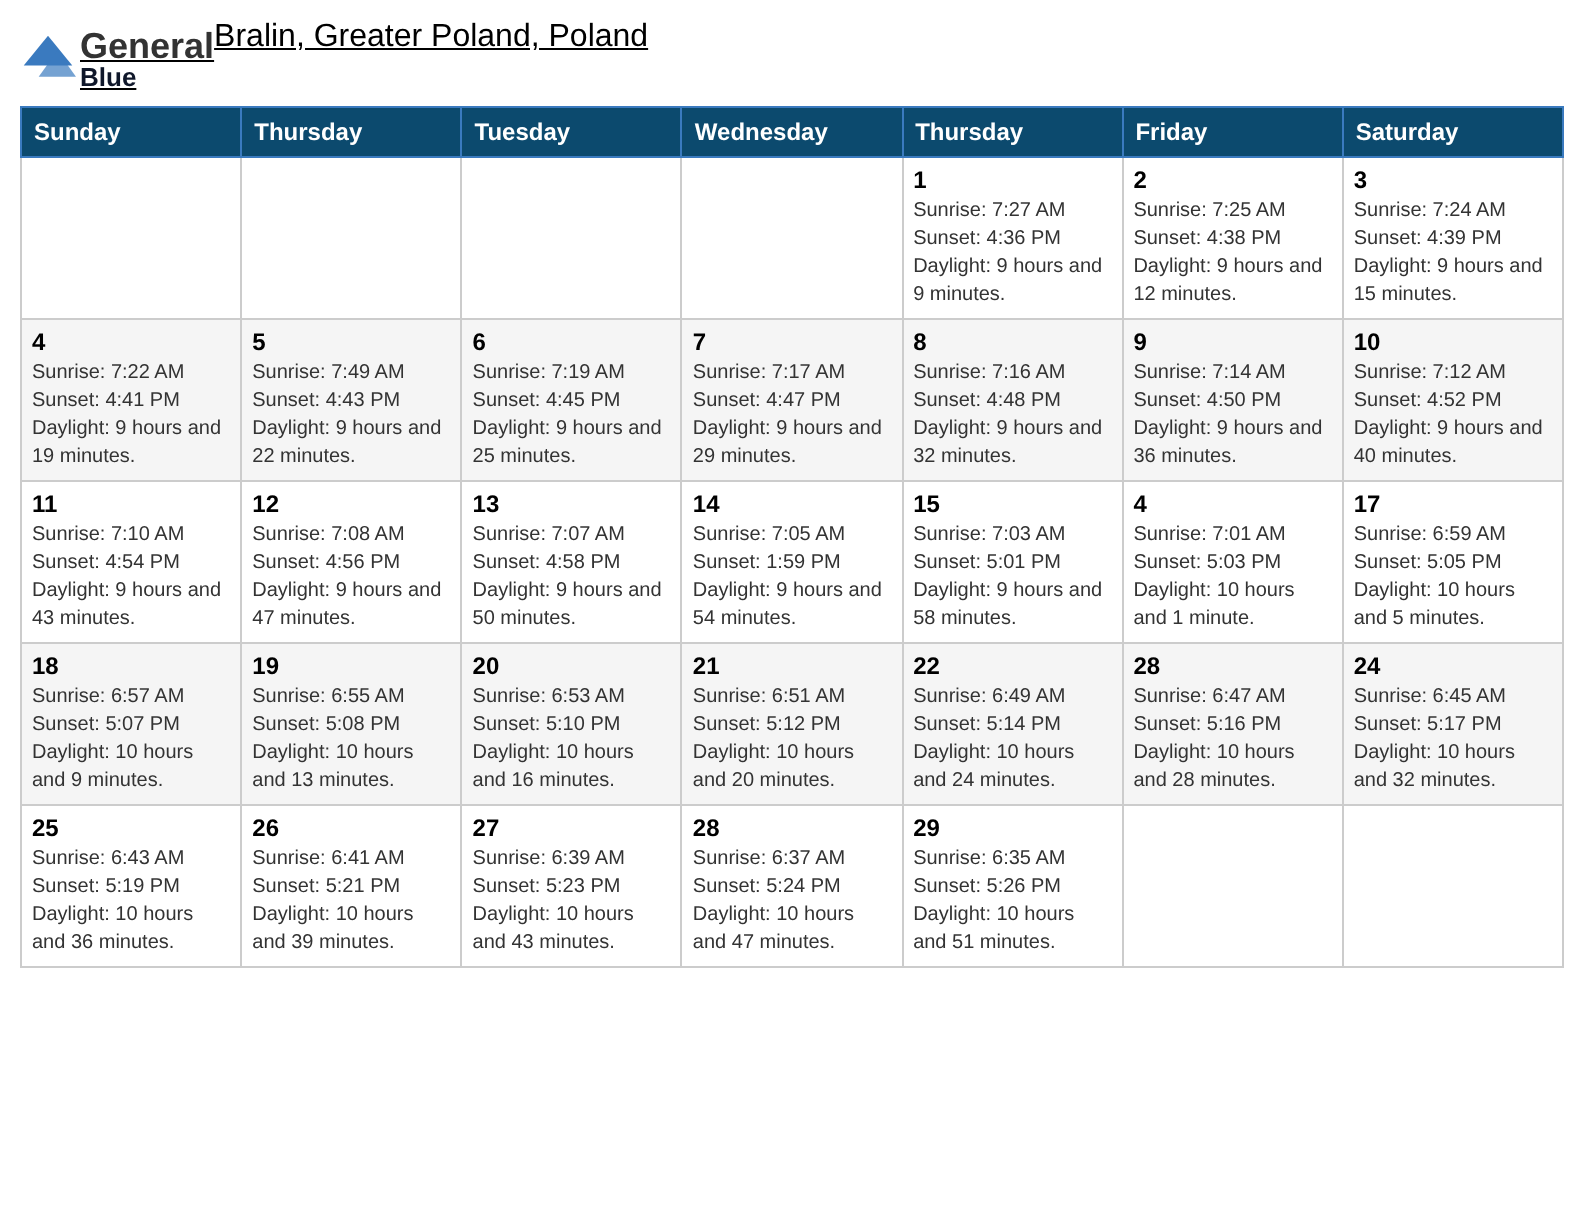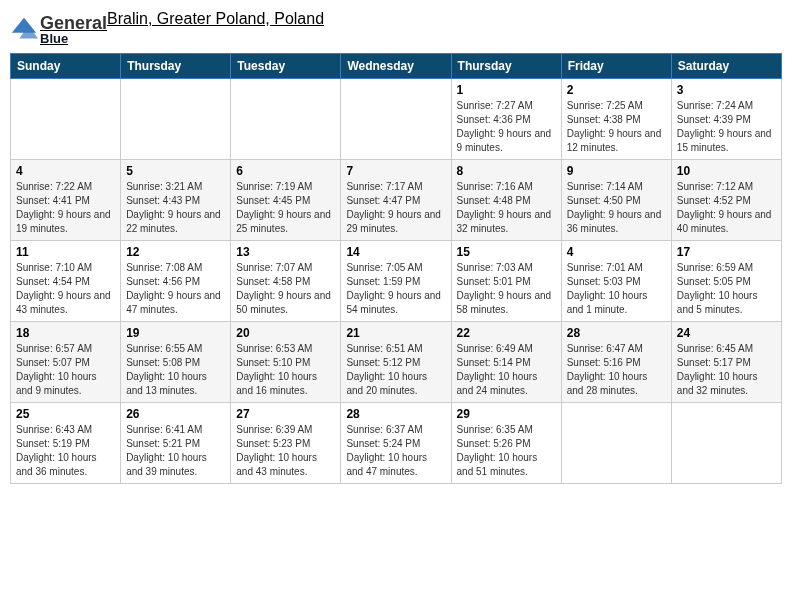--- a/index.html
+++ b/index.html
@@ -152,21 +152,21 @@
       </tr>
       <tr>
         <td>
           <span class="day-num">4</span>
           <div class="day-info">Sunrise: 7:22 AM
 Sunset: 4:41 PM
 Daylight: 9 hours and 19 minutes.</div>
         </td>
         <td>
           <span class="day-num">5</span>
-          <div class="day-info">Sunrise: 3:21 AM
+          <div class="day-info">Sunrise: 7:49 AM
 Sunset: 4:43 PM
 Daylight: 9 hours and 22 minutes.</div>
         </td>
         <td>
           <span class="day-num">6</span>
           <div class="day-info">Sunrise: 7:19 AM
 Sunset: 4:45 PM
 Daylight: 9 hours and 25 minutes.</div>
         </td>
         <td>

